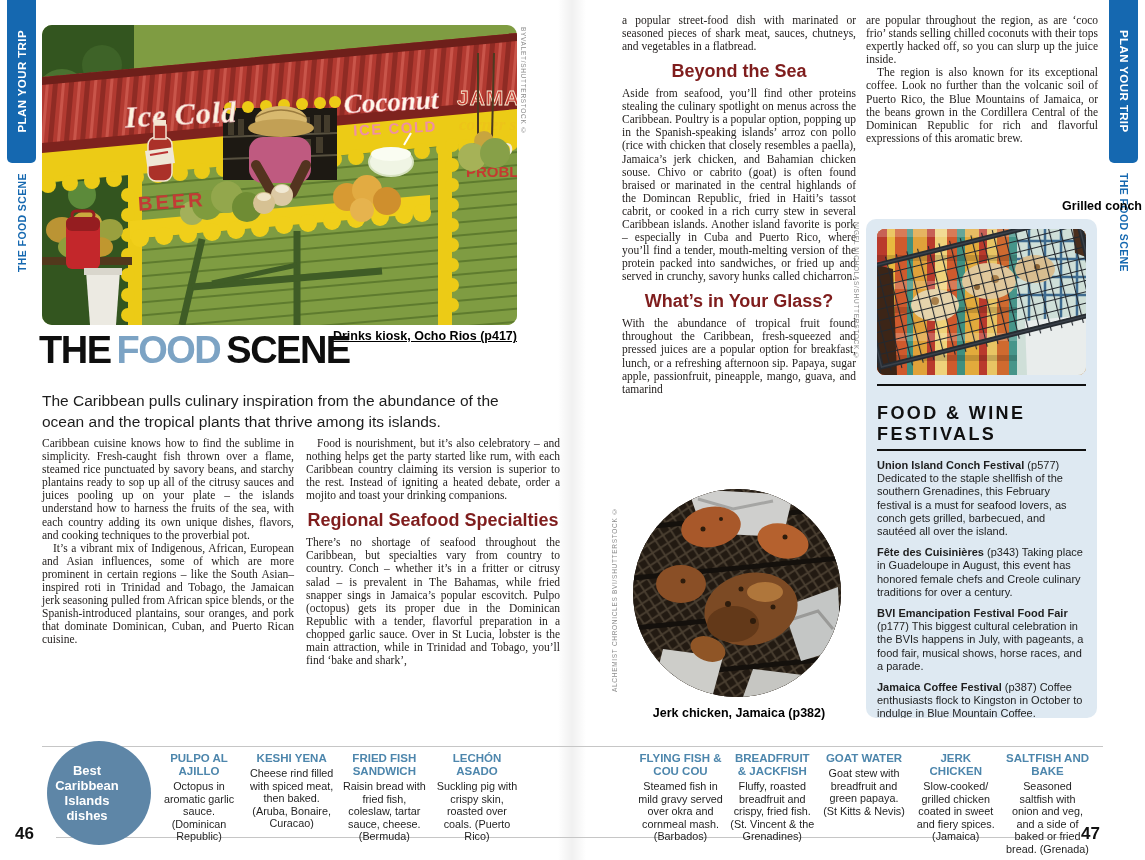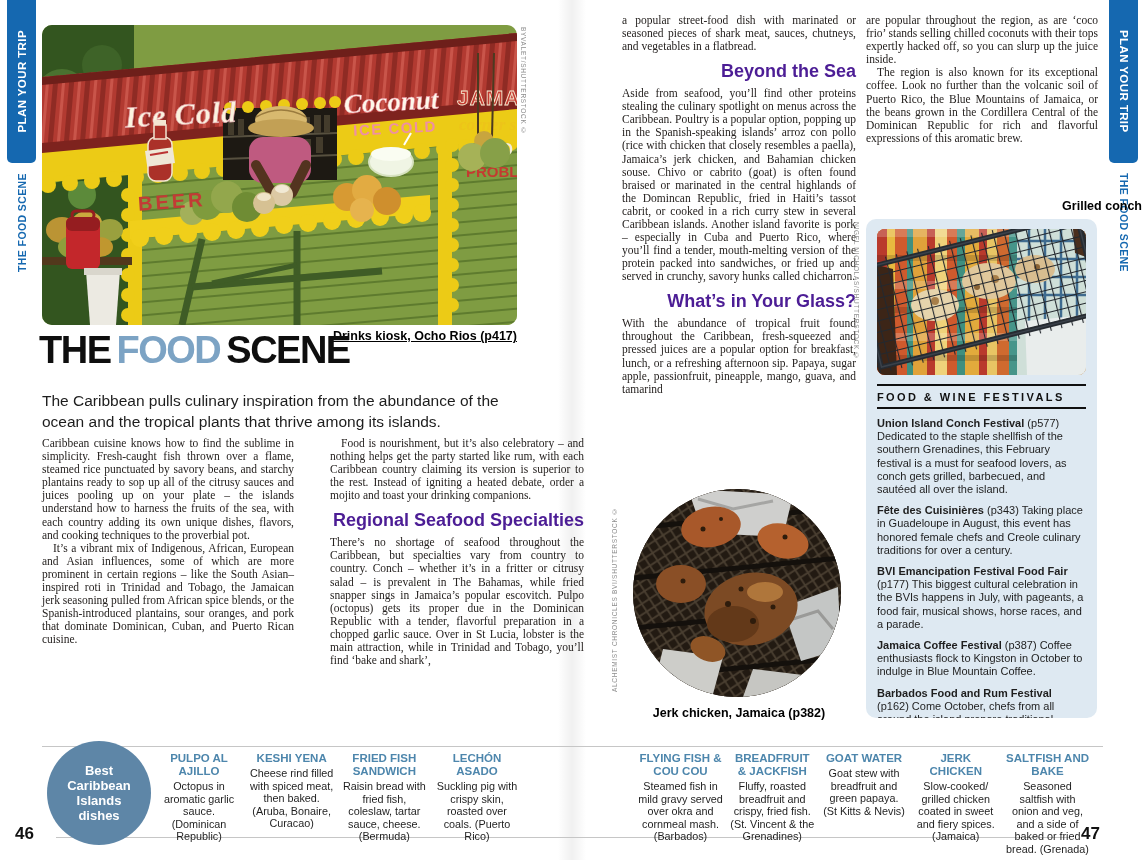--- a/index.html
+++ b/index.html
@@ -33,42 +33,42 @@
   #jerk-caption{left:622px;top:706px;width:234px;text-align:center;}
   
   .title{left:39px;top:331px;font-weight:900;font-size:38px;line-height:1;letter-spacing:-1.5px;color:#0e0e0e;white-space:nowrap;}
   .title .t-blue{color:#7ca3c4;margin:0 6px;}
   .standfirst{left:42px;top:390px;width:487px;font-size:15.5px;line-height:21px;color:#1d1d1d;}
   
   .bodycol{font-family:"Liberation Serif",serif;font-size:11.5px;line-height:13.1px;text-align:justify;color:#262220;}
   .bodycol p{margin:0;}
   .bodycol p.indent{text-indent:11px;}
   .colhead{font-family:"Liberation Sans",sans-serif;font-weight:800;font-size:18px;line-height:1.1;
-           color:#4c1d95;margin:9px 0 5px;text-align:right;}
+           color:#7f1d1d;margin:9px 0 5px;text-align:center;}
   #col1{left:42px;top:437px;width:252px;}
-  #col2{left:306px;top:437px;width:254px;margin-left:24px;}
+  #col2{left:306px;top:437px;width:254px;}
   #col3{left:622px;top:14px;width:234px;}
   #col4{left:866px;top:14px;width:232px;}
   
   .fest-box{left:866px;top:219px;width:231px;height:499px;background:#dee9f2;border-radius:10px;
             padding:10px 11px;box-sizing:border-box;overflow:hidden;}
   .fest-photo{width:100%;height:146px;border-radius:8px;overflow:hidden;background:#d07a2e;}
   .fest-head{margin-top:9px;border-top:2px solid #101010;border-bottom:2px solid #101010;
-             padding:5px 0 4px;font-weight:800;font-size:11px;letter-spacing:2.4px;color:#101010;}
+             padding:17px 0 4px;font-weight:800;font-size:18px;letter-spacing:2.4px;color:#101010;}
   .fest-items{margin-top:8px;font-size:11px;line-height:13.2px;color:#1e1e1e;}
   .fest-items p{margin:0 0 8px;}
   .fest-items strong{font-weight:800;}
   
   .jerk-circle{left:633px;top:489px;width:208px;height:208px;border-radius:50%;overflow:hidden;background:#221a12;}
   
   .rule{background:#c6c6c6;height:1px;}
   #rule-top{left:42px;top:746px;width:1061px;}
   #rule-bottom{left:56px;top:837px;width:1014px;}
   .best-circle{left:47px;top:741px;width:104px;height:104px;border-radius:50%;background:#5e86a7;
-               display:flex;align-items:center;justify-content:center;text-align:center;z-index:3;}
+               display:flex;align-items:center;text-align:center;z-index:3;}
   .best-circle span{color:#fff;font-weight:800;font-size:13px;line-height:15px;width:80px;}
   .dishes{display:flex;justify-content:space-between;z-index:2;}
   #dishes-left{left:156px;top:752px;width:364px;}
   #dishes-right{left:638px;top:752px;width:452px;}
   .dish{width:86px;text-align:center;}
   #dishes-right .dish{width:85px;}
   .dish-name{font-weight:800;font-size:11.5px;line-height:13px;color:#4d86ac;}
   .dish-desc{margin-top:2px;font-size:10.8px;line-height:12.6px;color:#1f1f1f;}
   .pagenum{font-weight:bold;font-size:17px;color:#111;}
   #pg-left{left:15px;top:824px;}

